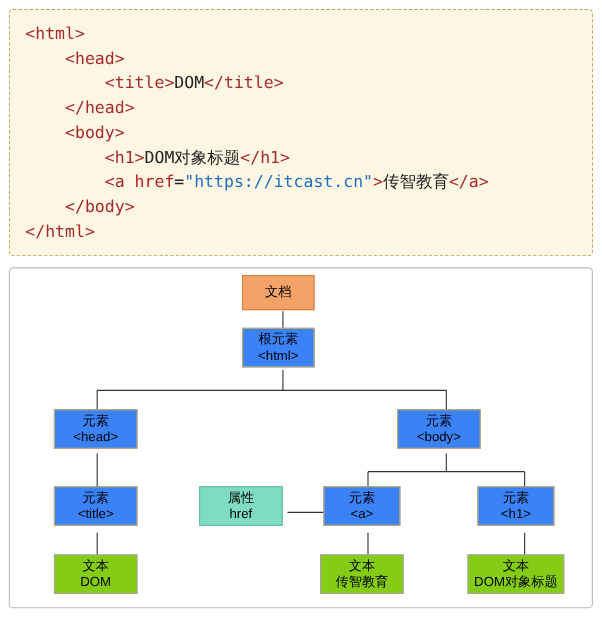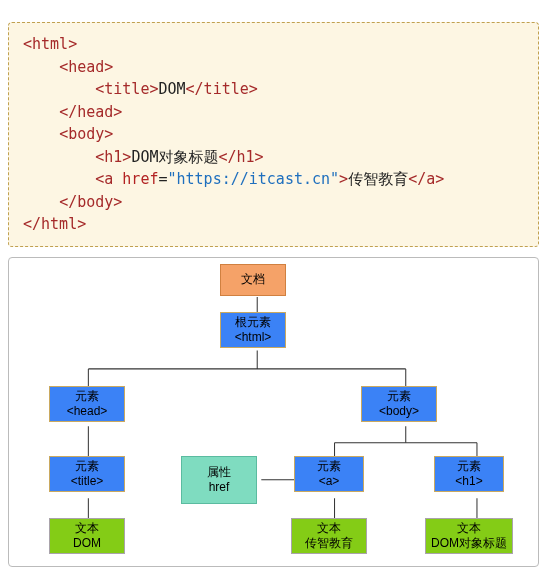--- a/index.html
+++ b/index.html
@@ -12,21 +12,20 @@
   .code-block {
     background: #FDF6E3;
     border: 1px dashed #c0a050;
     border-radius: 4px;
     padding: 10px 14px;
     font-family: Consolas, Monaco, monospace;
     font-size: 15px;
     line-height: 1.5;
     white-space: pre;
     color: #333;
-    margin-top: 14px;
   }
   .tag { color: #A52A2A; }
   .attr { color: #B22222; }
   .val { color: #1E6FBE; }
   .txt { color: #222; }
 
   .tree-area {
     margin-top: 10px;
     border: 1px solid #bbb;
     border-radius: 4px;
@@ -107,21 +106,21 @@
   </div>
   <div class="node elem" style="left:352px; top:128px; width:76px; height:36px;">
     <span>元素</span>
     <span>&lt;body&gt;</span>
   </div>
 
   <div class="node elem" style="left:40px; top:198px; width:76px; height:36px;">
     <span>元素</span>
     <span>&lt;title&gt;</span>
   </div>
-  <div class="node attr-node" style="left:172px; top:198px; width:76px; height:48px;">
+  <div class="node attr-node" style="left:172px; top:198px; width:76px; height:36px;">
     <span>属性</span>
     <span>href</span>
   </div>
   <div class="node elem" style="left:285px; top:198px; width:70px; height:36px;">
     <span>元素</span>
     <span>&lt;a&gt;</span>
   </div>
   <div class="node elem" style="left:425px; top:198px; width:70px; height:36px;">
     <span>元素</span>
     <span>&lt;h1&gt;</span>

